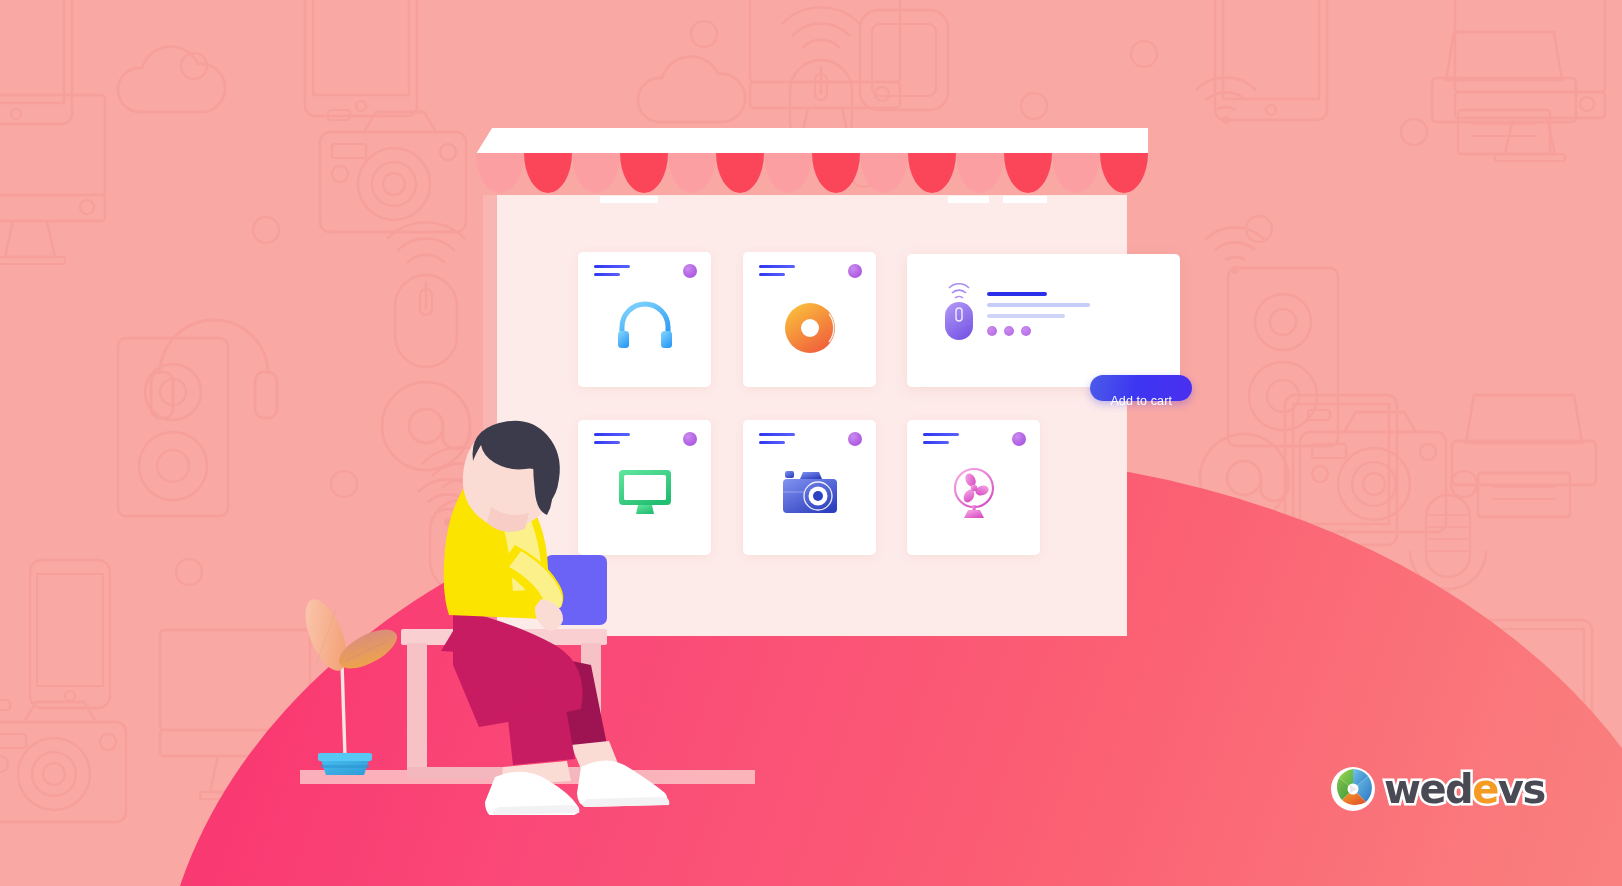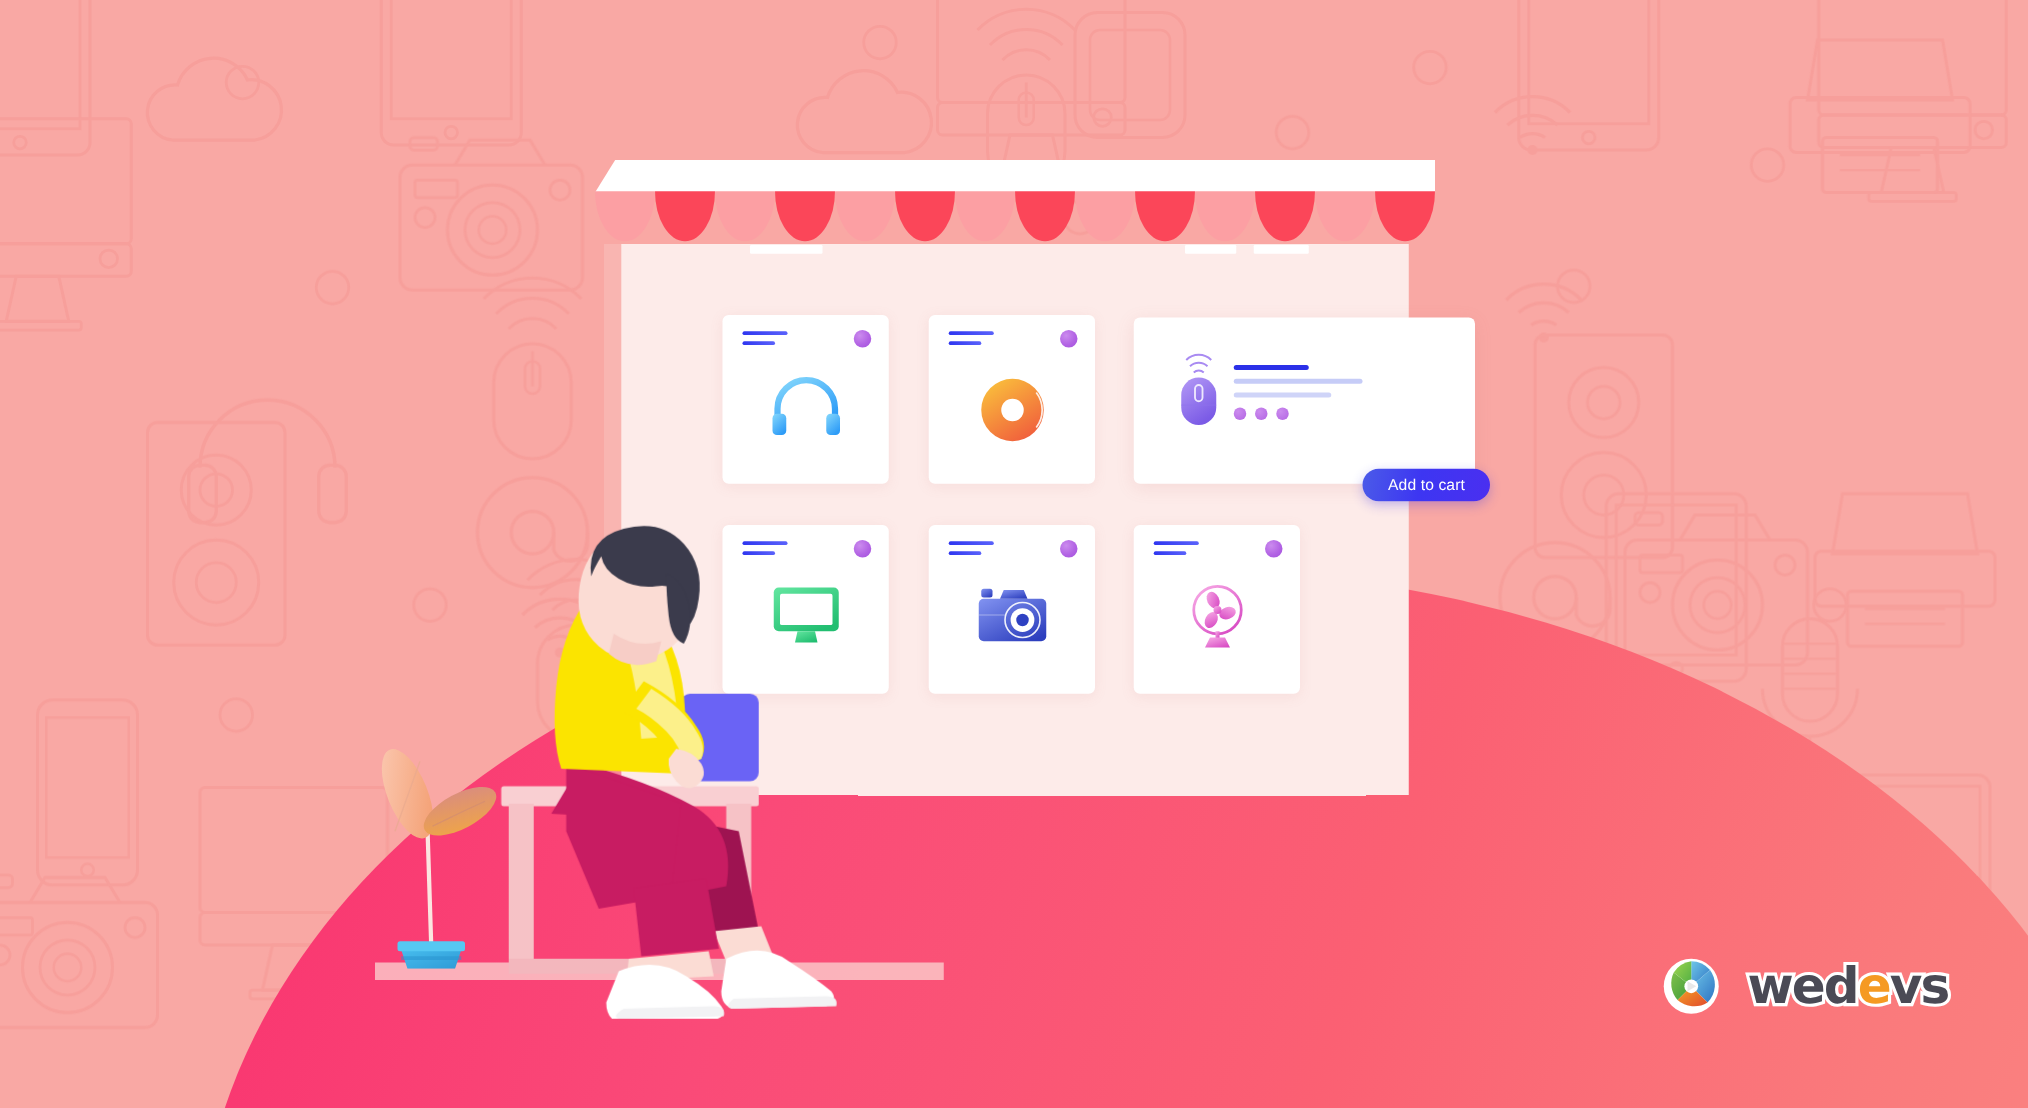--- a/index.html
+++ b/index.html
@@ -143,21 +143,21 @@
   .fline.t{width:60px;background:#2B30E8;}
   .fline.s1{width:103px;background:#C6CCF7;}
   .fline.s2{width:78px;background:#CFD4F8;}
   .feat-dots{position:absolute;left:80px;top:72px;display:flex;gap:7px;}
   .fdot{width:10px;height:10px;border-radius:50%;
         background:radial-gradient(circle at 35% 32%,#CB8BEE,#B264E3);}
   .add-cart{
     position:absolute;
     right:-12px;
     bottom:-14px;
-    padding:0 20px;
+    padding:13px 20px;
     height:26px;
     line-height:26px;
     border:none;
     border-radius:13px;
     color:#fff;
     font-size:12.5px;
     font-family:"Liberation Sans", sans-serif;
     letter-spacing:.1px;
     background:linear-gradient(100deg,#4B5BE8 0%,#3D36F2 45%,#4A2FF0 100%);
     cursor:pointer;
@@ -169,21 +169,21 @@
   .person{position:absolute;left:395px;top:415px;}
   .plant{position:absolute;left:290px;top:585px;}
 
   
   .logo{
     position:absolute;
     left:1330px;
     top:766px;
     display:flex;
     align-items:center;
-    gap:22px;
+    gap:8px;
   }
   .logo-word{
     font-size:40px;
     font-weight:bold;
     letter-spacing:-1.5px;
     color:#4A4A55;
     -webkit-text-stroke:5px #ffffff;
     paint-order:stroke fill;
     font-family:"DejaVu Sans", sans-serif;
   }

